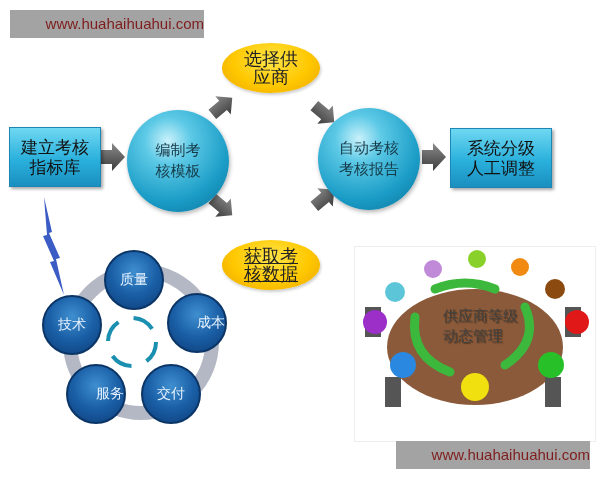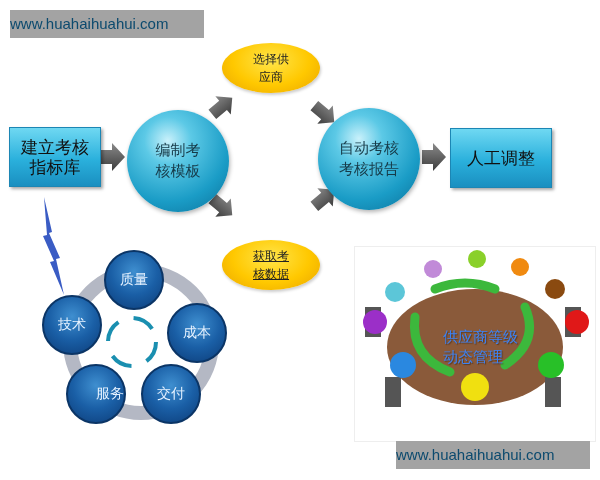--- a/index.html
+++ b/index.html
@@ -1,21 +1,21 @@
 <!DOCTYPE html>
 <html><head>
 <meta charset="utf-8">
 <style>
   html,body{margin:0;padding:0;}
   body{width:600px;height:480px;background:#fff;position:relative;overflow:hidden;font-family:"DejaVu Sans",sans-serif;}
   .abs{position:absolute;}
-  .wm{background:#a3a3a3;color:#0c4a6e;font-family:"Liberation Sans",sans-serif;font-size:15px;line-height:28px;text-align:left;}
+  .wm{background:#a3a3a3;color:#7f1d1d;font-family:"Liberation Sans",sans-serif;font-size:15px;line-height:28px;text-align:right;}
   .box{background:linear-gradient(180deg,#6fd8f2 0%,#2ab0dc 55%,#1a8fc0 100%);border:1px solid #1c86b4;box-shadow:2px 2px 3px rgba(0,0,0,.35);color:#111;font-size:17px;line-height:20px;display:flex;align-items:center;justify-content:center;text-align:center;}
   .sphere{border-radius:50%;background:radial-gradient(circle at 40% 30%,#c9f1fb 0%,#5cc9e6 25%,#1a9cc6 65%,#0b6f98 100%);box-shadow:1px 2px 4px rgba(0,0,0,.3);color:#163a48;font-size:15px;line-height:21px;display:flex;align-items:center;justify-content:center;text-align:center;}
-  .oval{border-radius:50%;background:radial-gradient(ellipse at 50% 35%,#ffe54a 0%,#ffc800 55%,#e9a400 100%);color:#222;font-size:12px;line-height:18px;display:flex;align-items:center;justify-content:center;text-align:center;box-shadow:1px 2px 3px rgba(0,0,0,.2);}
+  .oval{border-radius:50%;background:radial-gradient(ellipse at 50% 35%,#ffe54a 0%,#ffc800 55%,#e9a400 100%);color:#222;font-size:18px;line-height:18px;display:flex;align-items:center;justify-content:center;text-align:center;box-shadow:1px 2px 3px rgba(0,0,0,.2);}
   .ball{border-radius:50%;background:radial-gradient(circle at 50% 35%,#3f8fd0 0%,#1a5fa6 50%,#0c3c78 100%);border:2px solid #0b3566;color:#e6f2ff;font-size:14px;display:flex;align-items:center;justify-content:center;}
   .ring{border-radius:50%;border:14px solid #b4b8c4;}
   .tablepic{background:#fff;border:1px solid #eee;}
 </style>
 </head>
 <body>
 
 <div class="abs wm" style="left:10px;top:10px;width:194px;">www.huahaihuahui.com</div>
 
 <svg class="abs" style="left:0;top:0" width="600" height="480">
@@ -81,32 +81,33 @@
 
 <div class="abs sphere" style="left:318px;top:108px;width:102px;height:102px;">
   <div>
       <div>自动考核</div>
       <div>考核报告</div>
     </div>
 </div>
 
 <div class="abs box" style="left:450px;top:128px;width:100px;height:58px;">
   <div>
+      <div>系统分级</div>
       <div>人工调整</div>
     </div>
 </div>
 
 <div class="abs ring" style="left:63px;top:264px;width:128px;height:128px;"></div>
 <svg class="abs" style="left:102px;top:312px" width="60" height="60">
   <circle cx="30" cy="30" r="24" fill="none" stroke="#1a8fb0" stroke-width="4" stroke-dasharray="22 16"></circle>
 </svg>
 <div class="abs ball" style="left:104px;top:250px;width:56px;height:56px;">
     <span>质量</span>
   </div>
-<div class="abs ball" style="left:167px;top:303px;width:56px;height:56px;">
+<div class="abs ball" style="left:167px;top:293px;width:56px;height:56px;justify-content:flex-end;">
     <span>成本</span>
   </div>
 <div class="abs ball" style="left:141px;top:364px;width:56px;height:56px;">
     <span>交付</span>
   </div>
 <div class="abs ball" style="left:66px;top:364px;width:56px;height:56px;justify-content:flex-end;">
     <span>服务</span>
   </div>
 <div class="abs ball" style="left:42px;top:295px;width:56px;height:56px;">
     <span>技术</span>
@@ -130,19 +131,19 @@
     <circle cx="222" cy="75" r="12" fill="#e01818"></circle>
       <circle cx="196" cy="118" r="13" fill="#28c028"></circle>
     <circle cx="120" cy="140" r="14" fill="#f0e010"></circle>
       <circle cx="48" cy="118" r="13" fill="#2a88e0"></circle>
     <g fill="none" stroke="#3cb83c" stroke-width="9" stroke-linecap="round">
       <path d="M60 70 Q55 110 95 125"></path>
         <path d="M80 42 Q110 30 140 42"></path>
         <path d="M170 60 Q185 95 150 118"></path>
     </g>
   </svg>
-  <div class="abs" style="left:88px;top:80px;font-size:15px;line-height:20px;color:#3b82f6;text-shadow:1px 1px 1px #5a3a20;">
+  <div class="abs" style="left:88px;top:59px;font-size:15px;line-height:20px;color:#404040;text-shadow:1px 1px 1px #5a3a20;">
     <div>供应商等级</div>
     <div>动态管理</div>
   </div>
 </div>
 
 <div class="abs wm" style="left:396px;top:441px;width:194px;">www.huahaihuahui.com</div>
 
 </body></html>

